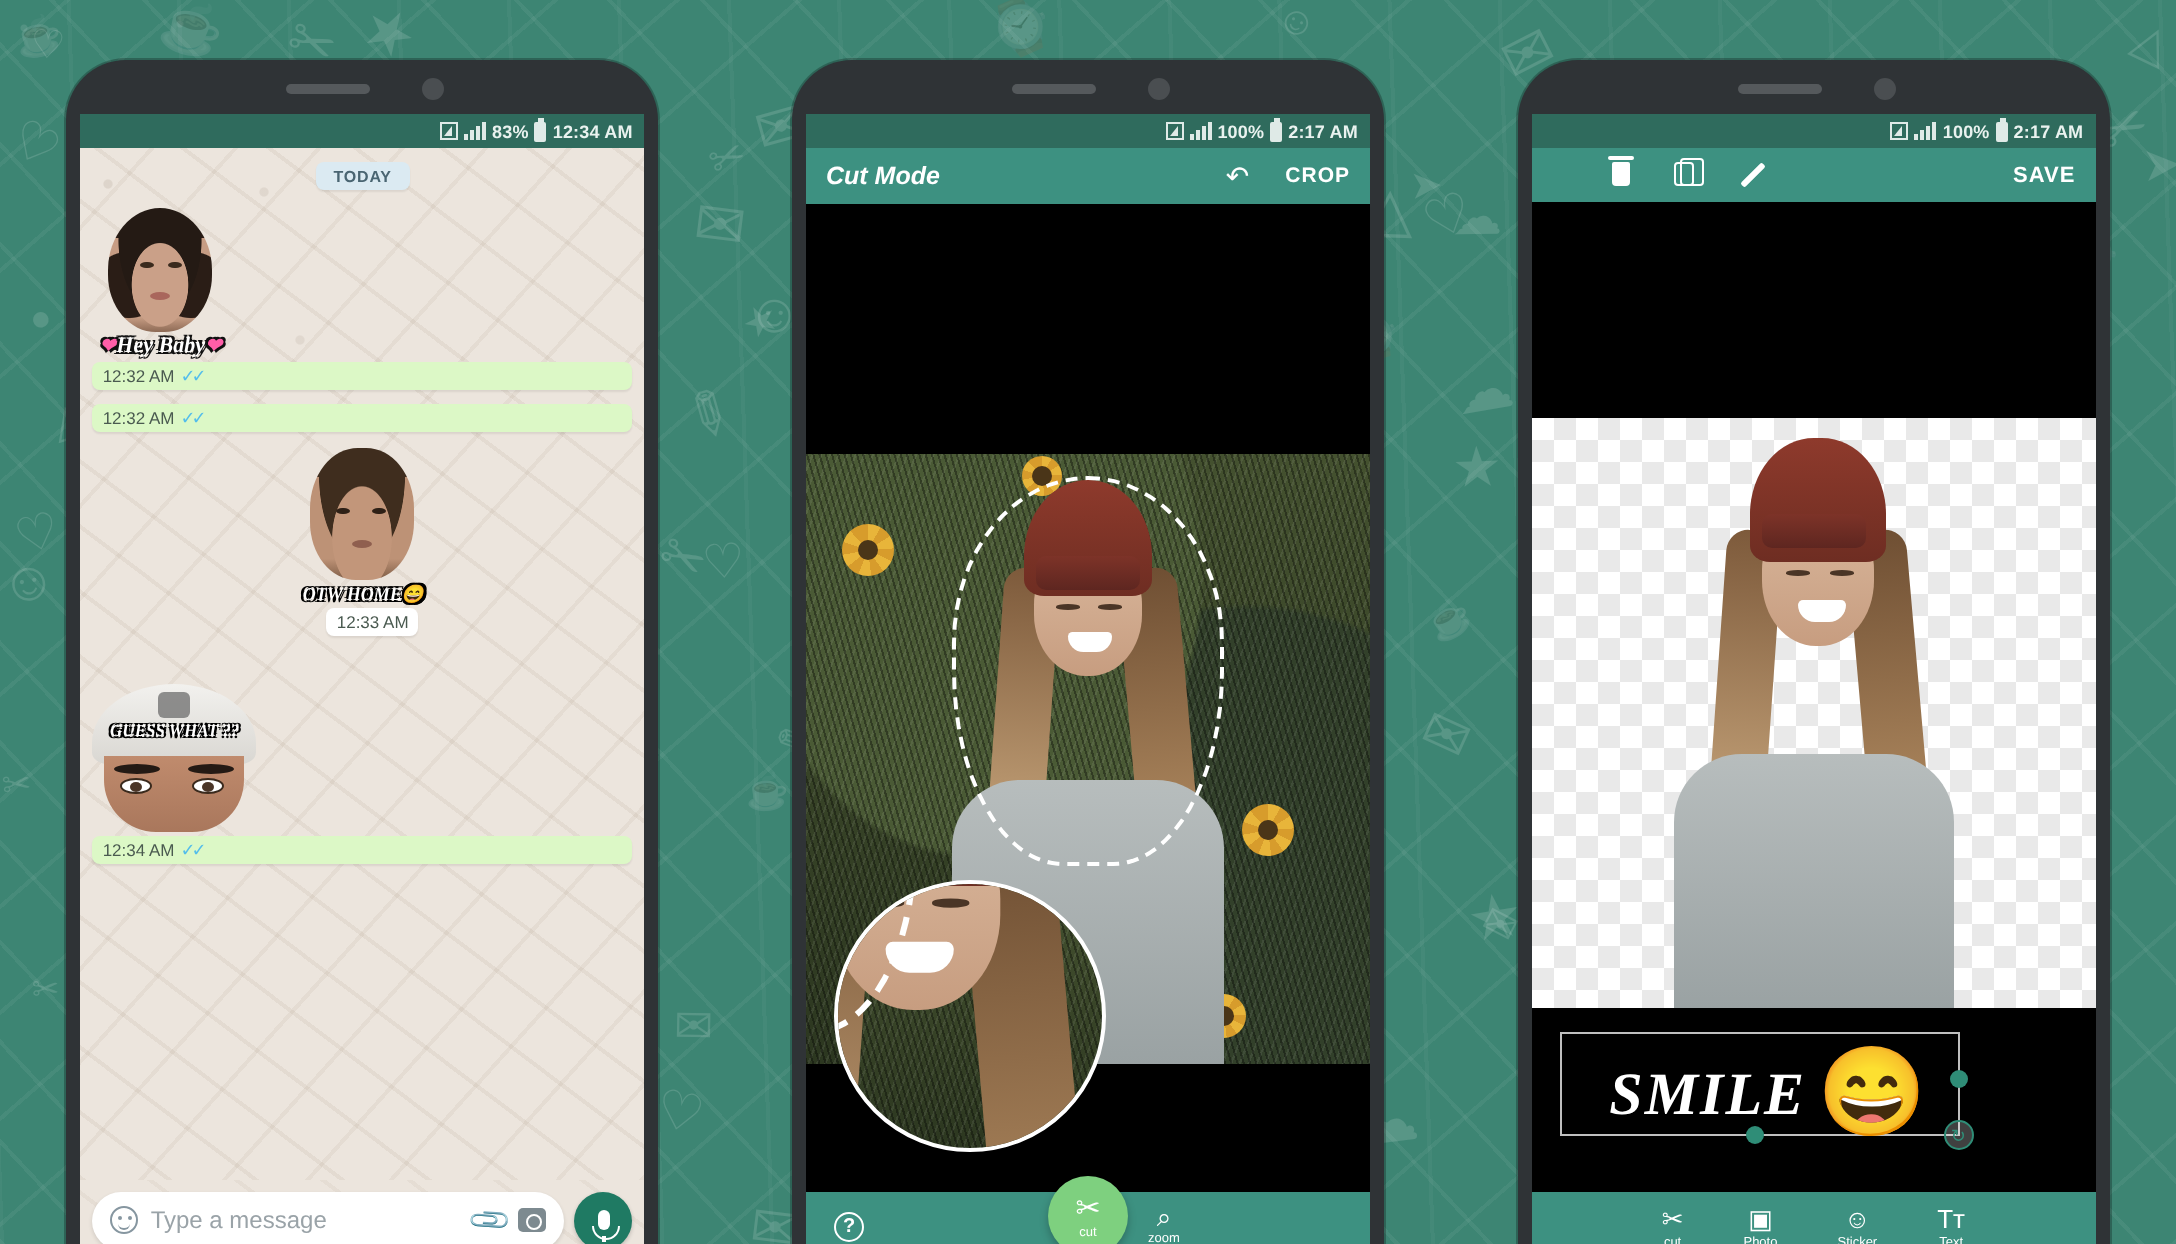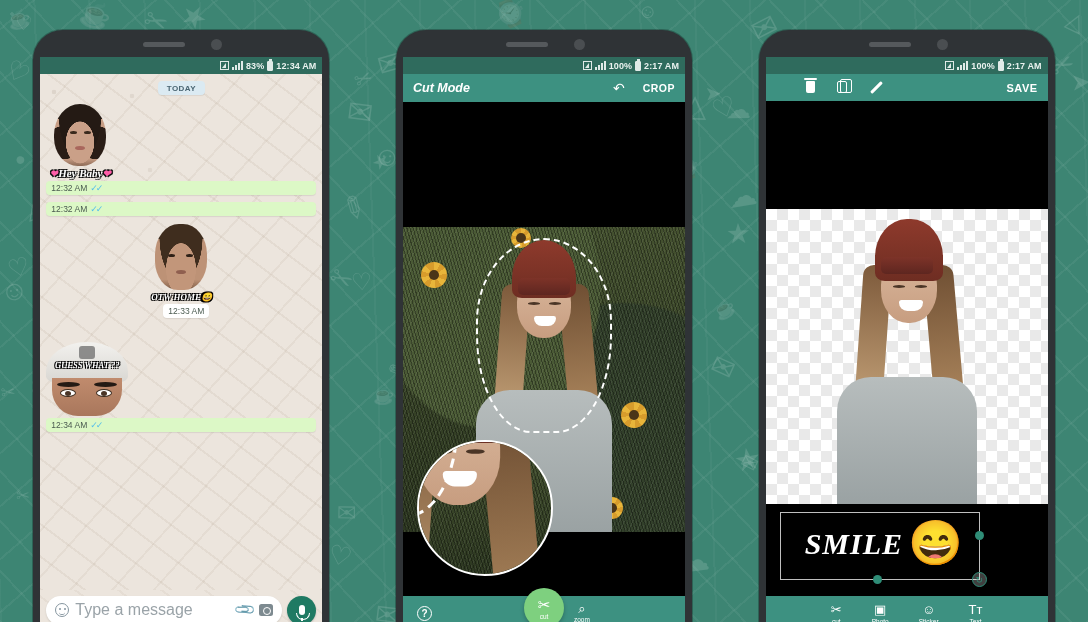--- a/index.html
+++ b/index.html
@@ -221,21 +221,21 @@
     display:flex; align-items:center; padding:0 6px; gap:5px;
   }
   .input-pill {
     flex:1 1 auto; height:29px; background:#fff; border-radius:16px;
     display:flex; align-items:center; padding:0 9px; gap:6px;
     box-shadow:0 1px 2px rgba(0,0,0,.12);
   }
   .smiley{width:14px;height:14px;border-radius:50%;border:1.5px solid #8696a0;position:relative;flex:0 0 14px;}
   .smiley:before{content:"";position:absolute;left:2.5px;top:3.5px;width:2px;height:2px;border-radius:50%;background:#8696a0;box-shadow:5px 0 0 #8696a0;}
   .smiley:after{content:"";position:absolute;left:3px;top:6.5px;width:6px;height:3px;border-bottom:1.5px solid #8696a0;border-radius:0 0 6px 6px;}
-  .msg-input{flex:1 1 auto;color:#9aa3a8;font-size:16px;}
+  .msg-input{flex:1 1 auto;color:#9aa3a8;font-size:12px;}
   .clip{color:#8696a0;font-size:14px;transform:rotate(-45deg);}
   .camicon{width:14px;height:12px;border-radius:2.5px;background:#7d8a90;position:relative;flex:0 0 14px;}
   .camicon:after{content:"";position:absolute;left:4px;top:3px;width:6px;height:6px;border-radius:50%;border:1.6px solid #fff;}
   .mic-btn{
     width:29px;height:29px;border-radius:50%;background:#1f7a63;flex:0 0 29px;
     display:flex;align-items:center;justify-content:center;
     box-shadow:0 1px 2px rgba(0,0,0,.2);
   }
   .mic{width:6px;height:10px;border-radius:3px;background:#fff;position:relative;}
   .mic:after{content:"";position:absolute;left:-3px;top:8px;width:12px;height:6px;border:1.6px solid #fff;border-top:none;border-radius:0 0 8px 8px;}
@@ -352,21 +352,21 @@
       linear-gradient(45deg, #e9e9e9 25%, transparent 25%, transparent 75%, #e9e9e9 75%),
       linear-gradient(45deg, #e9e9e9 25%, transparent 25%, transparent 75%, #e9e9e9 75%);
     background-size:22px 22px;
     background-position:0 0, 11px 11px;
   }
   .cut-girl{
     position:absolute;left:50%;transform:translateX(-50%);
     top:118px;width:156px;height:285px;
   }
   .smile-box{
-    position:absolute;left:14px;bottom:16px;width:200px;height:68px;
+    position:absolute;left:14px;bottom:28px;width:200px;height:52px;
     border:1.2px solid rgba(255,255,255,.75);
     text-decoration:underline;
   }
   .smile-text{
     position:absolute;left:24px;top:14px;
     font-family:"Liberation Serif", serif;
     font-style:italic;font-weight:bold;font-size:30px;color:#fff;letter-spacing:1px;
     text-shadow:-2.4px -2.4px 0 #000,2.4px -2.4px 0 #000,-2.4px 2.4px 0 #000,2.4px 2.4px 0 #000,0 0 3px #000;
   }
   .smile-emoji{position:absolute;left:128px;top:8px;font-size:44px;line-height:44px;}

